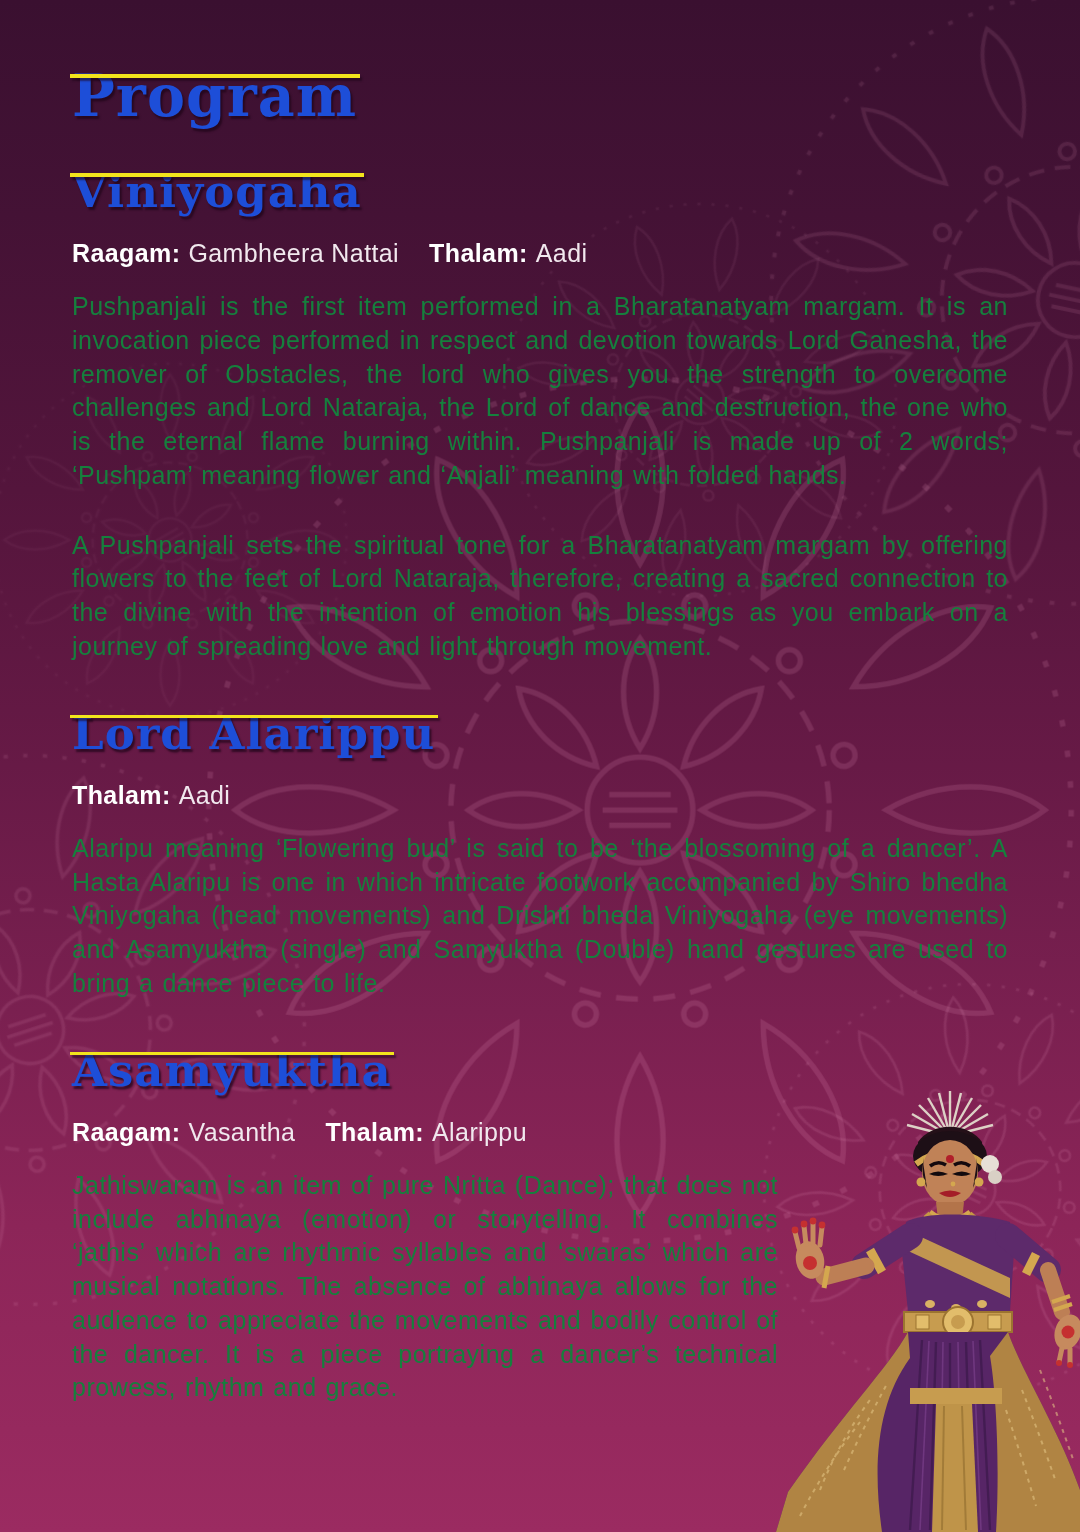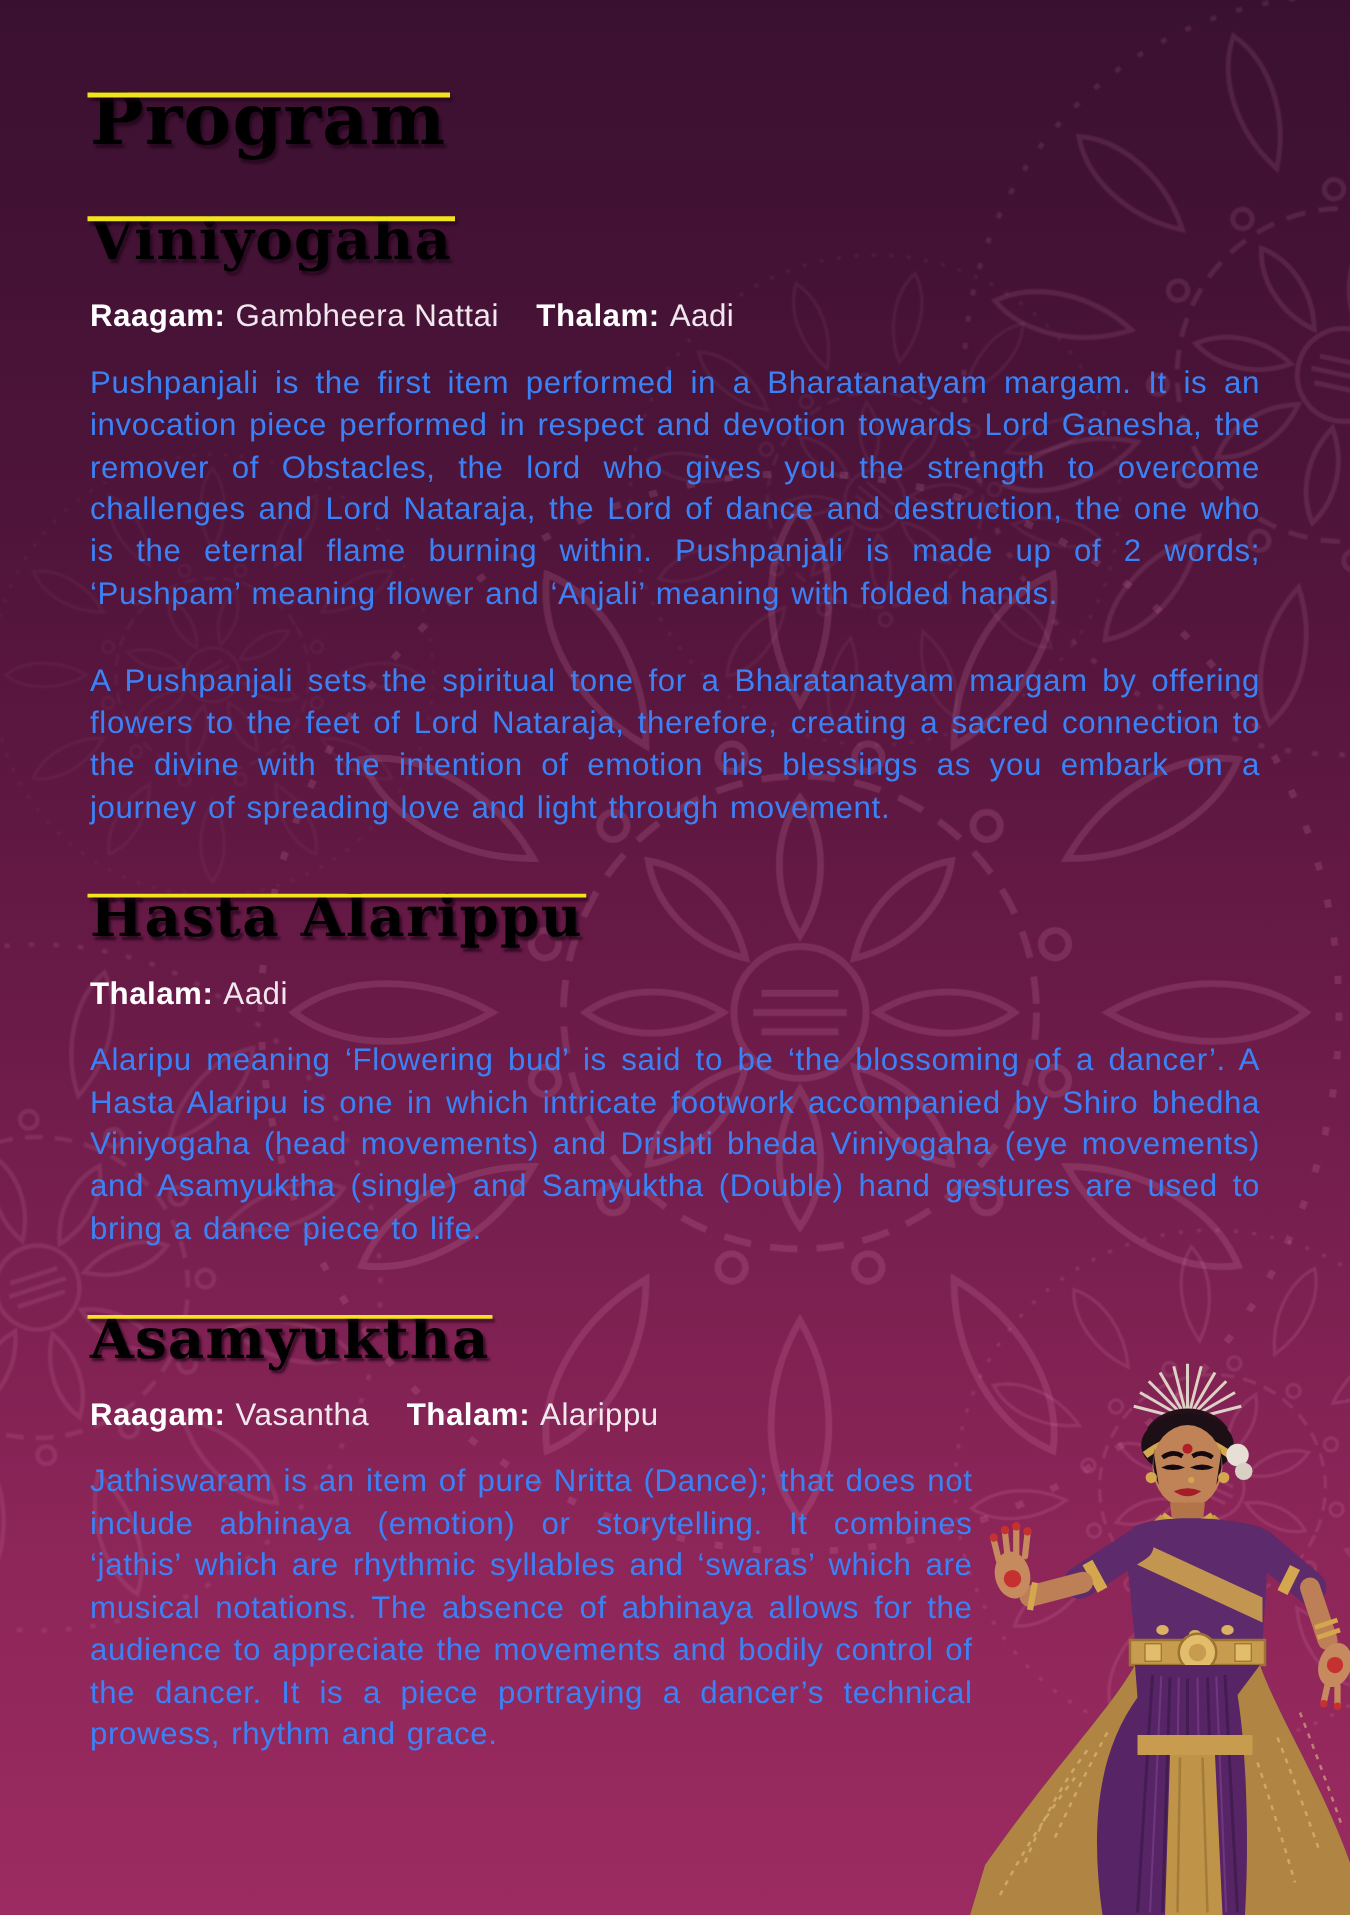--- a/index.html
+++ b/index.html
@@ -16,21 +16,21 @@
   .pattern-layer {
     position: absolute; inset: 0; z-index: 0;
     pointer-events: none;
   }
   .content {
     position: relative; z-index: 1;
     padding: 64px 72px 0 72px;
   }
   .fancy {
     margin: 0;
-    color: #000000;
+    color: #1d4ed8;
     font-family: "DejaVu Serif", serif;
     font-weight: 700;
     letter-spacing: 1px;
     text-shadow: 2px 3px 2px rgba(32,6,26,0.75);
     line-height: 1.05;
   }
   .fancy .fancy-text {
     position: relative;
     display: inline-block;
     padding-top: 2px;
@@ -55,21 +55,21 @@
     letter-spacing: 0.4px;
   }
   .meta .pair { white-space: nowrap; }
   .meta .label { font-weight: 700; color: #ffffff; }
   .meta .value { font-weight: 400; color: #f1e8ee; margin-left: 8px; }
   p.body {
     font-size: 25px;
     line-height: 1.35;
     letter-spacing: 0.5px;
     word-spacing: 1.5px;
-    color: #3b82f6;
+    color: #15803d;
     text-align: justify;
     margin: 0 0 36px 0;
     max-width: 936px;
   }
   .narrow p.body { max-width: 706px; }
   .dancer-wrap {
     position: absolute;
     left: 760px; top: 1070px;
     width: 320px; height: 462px;
     z-index: 2;
@@ -137,21 +137,21 @@
     <h2 class="fancy"><span class="fancy-text">Viniyogaha</span></h2>
     <p class="meta">
       <span class="pair"><span class="label">Raagam:</span><span class="value">Gambheera Nattai</span></span>
       <span class="pair"><span class="label">Thalam:</span><span class="value">Aadi</span></span>
     </p>
     <p class="body">Pushpanjali is the first item performed in a Bharatanatyam margam. It is an invocation piece performed in respect and devotion towards Lord Ganesha, the remover of Obstacles, the lord who gives you the strength to overcome challenges and Lord Nataraja, the Lord of dance and destruction, the one who is the eternal flame burning within. Pushpanjali is made up of 2 words; ‘Pushpam’ meaning flower and ‘Anjali’ meaning with folded hands.</p>
     <p class="body">A Pushpanjali sets the spiritual tone for a Bharatanatyam margam by offering flowers to the feet of Lord Nataraja, therefore, creating a sacred connection to the divine with the intention of emotion his blessings as you embark on a journey of spreading love and light through movement.</p>
   </section>
 
   <section class="section">
-    <h2 class="fancy"><span class="fancy-text">Hasta Alarippu</span></h2>
+    <h2 class="fancy"><span class="fancy-text">Lord Alarippu</span></h2>
     <p class="meta">
       <span class="pair"><span class="label">Thalam:</span><span class="value">Aadi</span></span>
     </p>
     <p class="body">Alaripu meaning ‘Flowering bud’ is said to be ‘the blossoming of a dancer’. A Hasta Alaripu is one in which intricate footwork accompanied by Shiro bhedha Viniyogaha (head movements) and Drishti bheda Viniyogaha (eye movements) and Asamyuktha (single) and Samyuktha (Double) hand gestures are used to bring a dance piece to life.</p>
   </section>
 
   <section class="section narrow">
     <h2 class="fancy"><span class="fancy-text">Asamyuktha</span></h2>
     <p class="meta">
       <span class="pair"><span class="label">Raagam:</span><span class="value">Vasantha</span></span>

